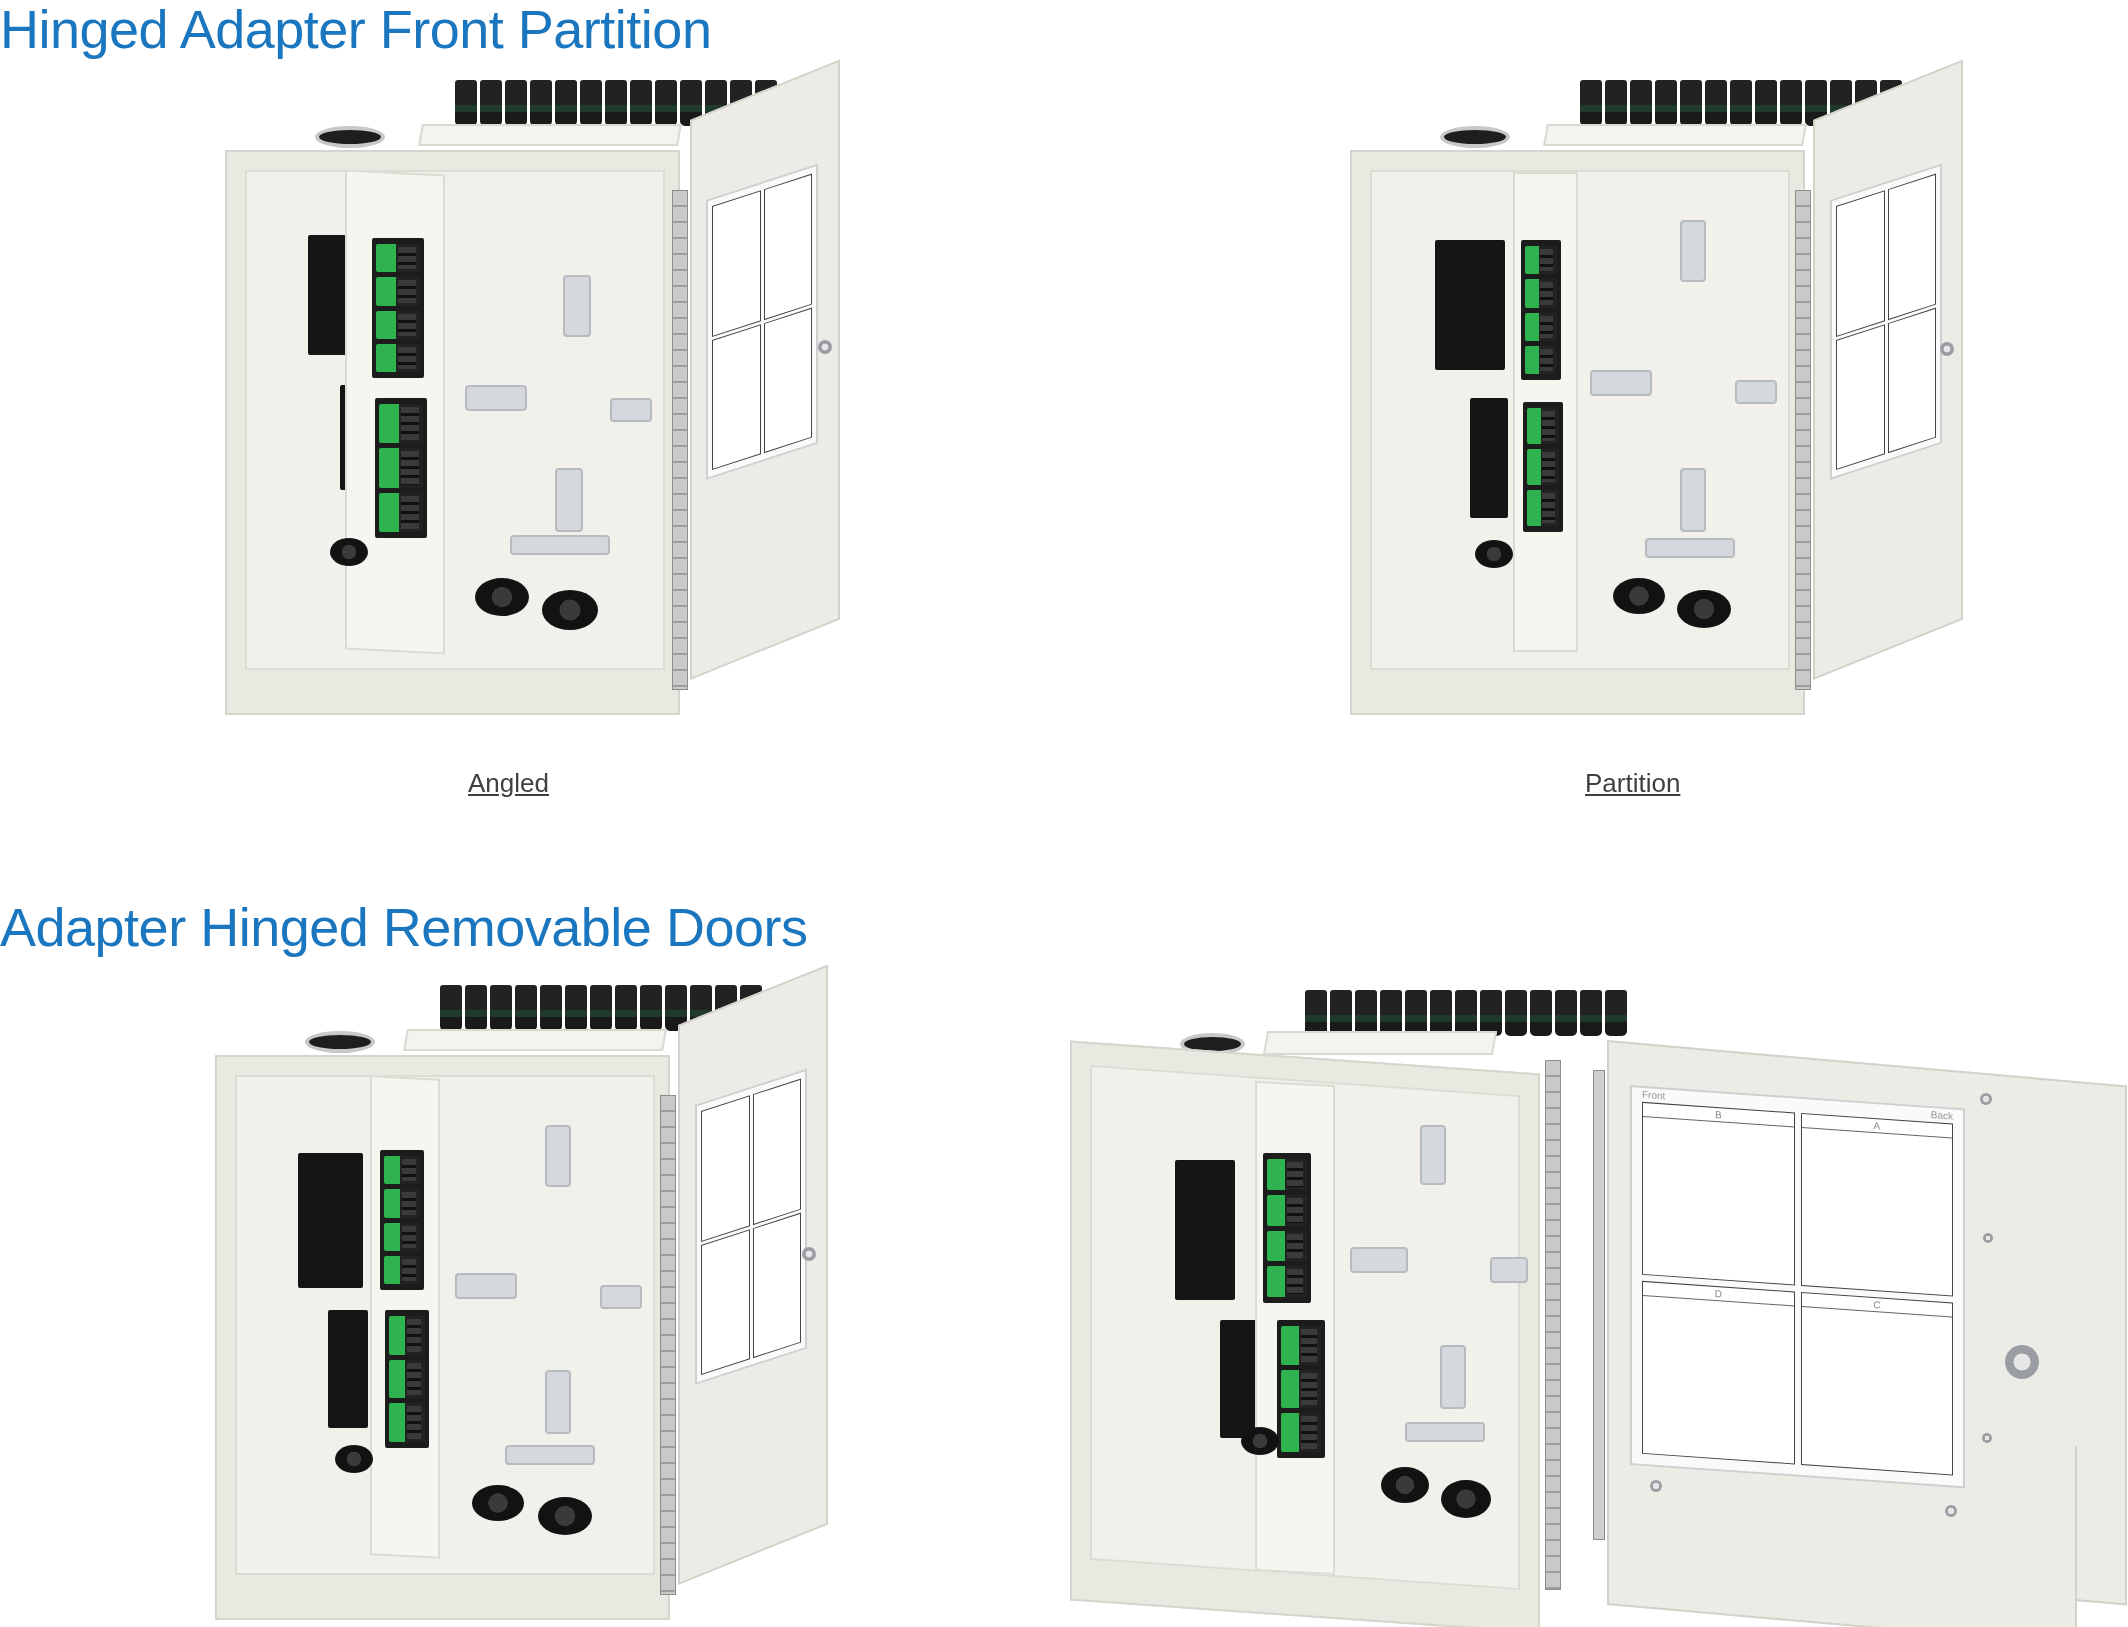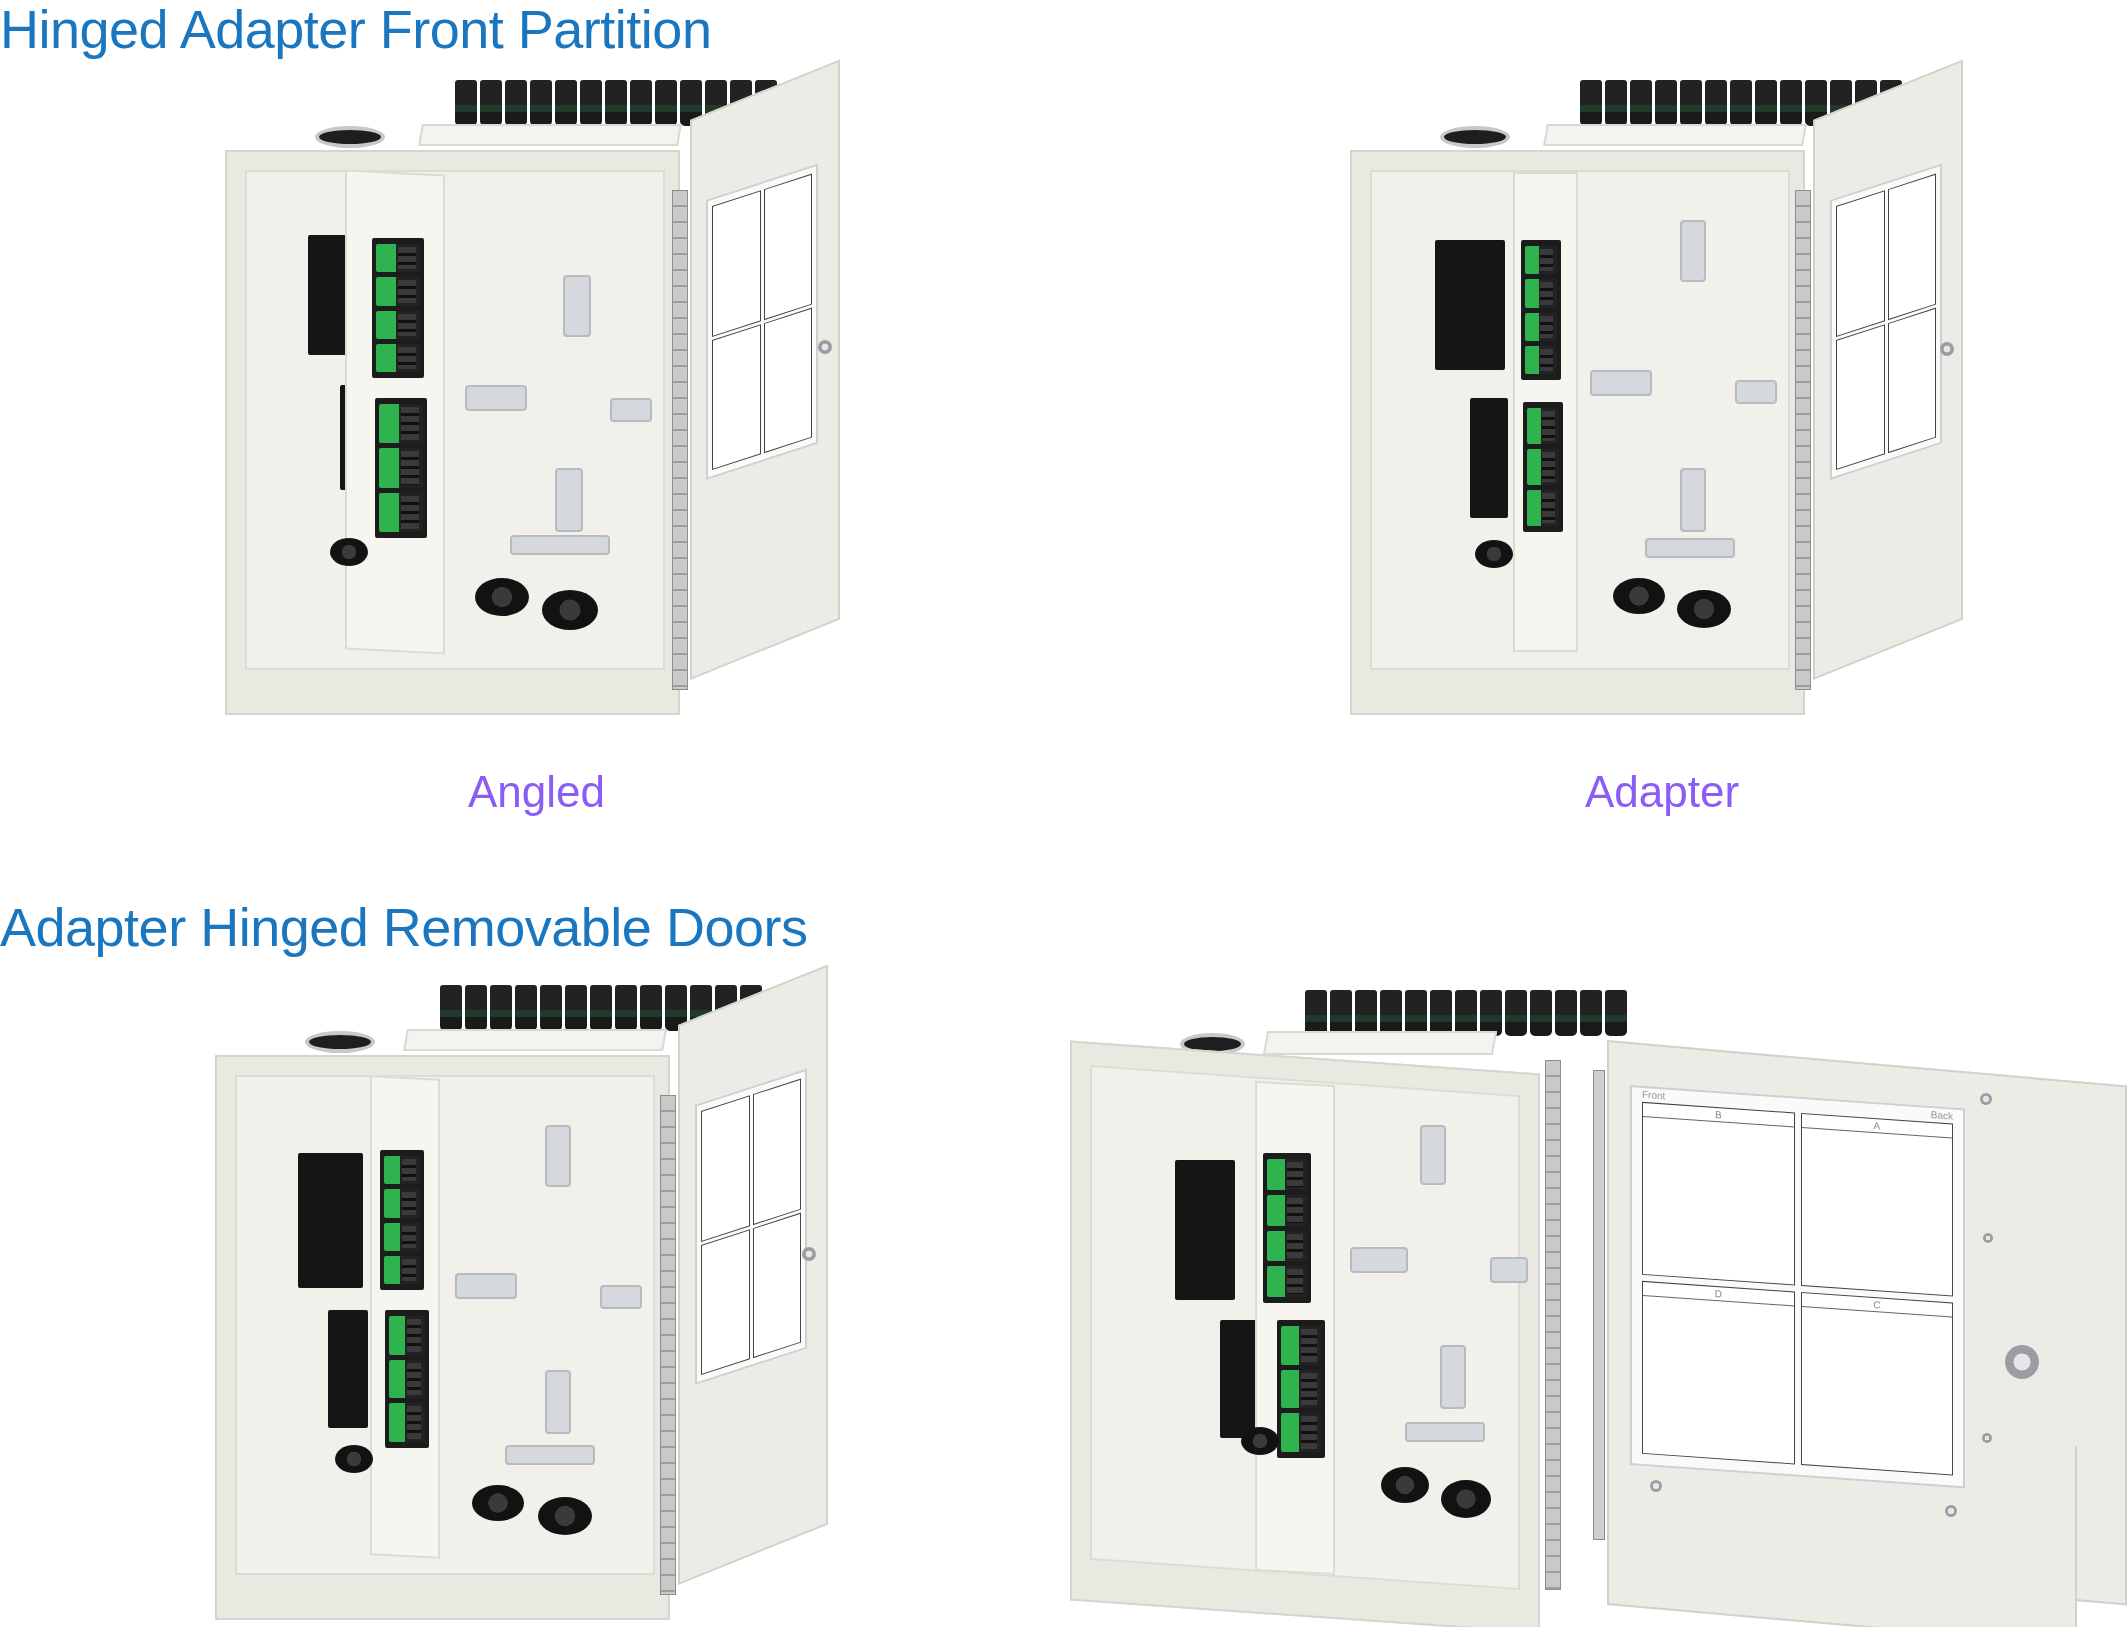--- a/index.html
+++ b/index.html
@@ -8,22 +8,22 @@
 
   .section-title {
     position: absolute; left: 0; color: #1a76bf;
     font-family: "Liberation Sans", sans-serif; font-size: 54px; font-weight: normal;
     letter-spacing: -0.5px; white-space: nowrap; line-height: 1;
   }
   #title1 { top: 2px; }
   #title2 { top: 900px; }
 
   .caption {
-    position: absolute; color: #8b5cf6; font-size: 44px;
-    font-family: "Liberation Sans", sans-serif; white-space: nowrap; line-height: 1;
+    position: absolute; color: #404040; font-size: 26px;
+    font-family: "Liberation Sans", sans-serif; white-space: nowrap; line-height: 1; text-decoration: underline;
   }
   #cap1 { left: 468px; top: 770px; }
   #cap2 { left: 1585px; top: 770px; }
 
   
   .product { position: absolute; }
   .box {
     position: absolute; background: #e9e8e1; border: 2px solid #d6d5cd;
   }
   .inner {
@@ -182,21 +182,21 @@
   <div class="hinge" style="left:450px; top:110px; width:16px; height:500px;"></div>
   <div class="door" style="left:468px; top:40px; width:150px; height:560px; transform:skewY(-22deg); transform-origin:left top;"></div>
   <div class="label-sheet" style="left:485px; top:120px; width:112px; height:280px; transform:skewY(-18deg); transform-origin:left top; padding:6px 4px; gap:3px;">
     <div class="label-cell"></div>
       <div class="label-cell"></div>
       <div class="label-cell"></div>
       <div class="label-cell"></div>
   </div>
   <div class="knob" style="left:595px; top:262px; width:14px; height:14px;"></div>
 </div>
-<div id="cap2" class="caption">Adapter</div>
+<div id="cap2" class="caption">Partition</div>
 
 <h1 id="title2" class="section-title">Adapter Hinged Removable Doors</h1>
 
 <div class="product" id="p3" style="left:210px; top:985px; width:630px; height:640px;">
   <div class="connectors" style="left:230px; top:0;">
     <div class="connector"></div>
       <div class="connector"></div>
       <div class="connector"></div>
       <div class="connector"></div>
       <div class="connector"></div>

